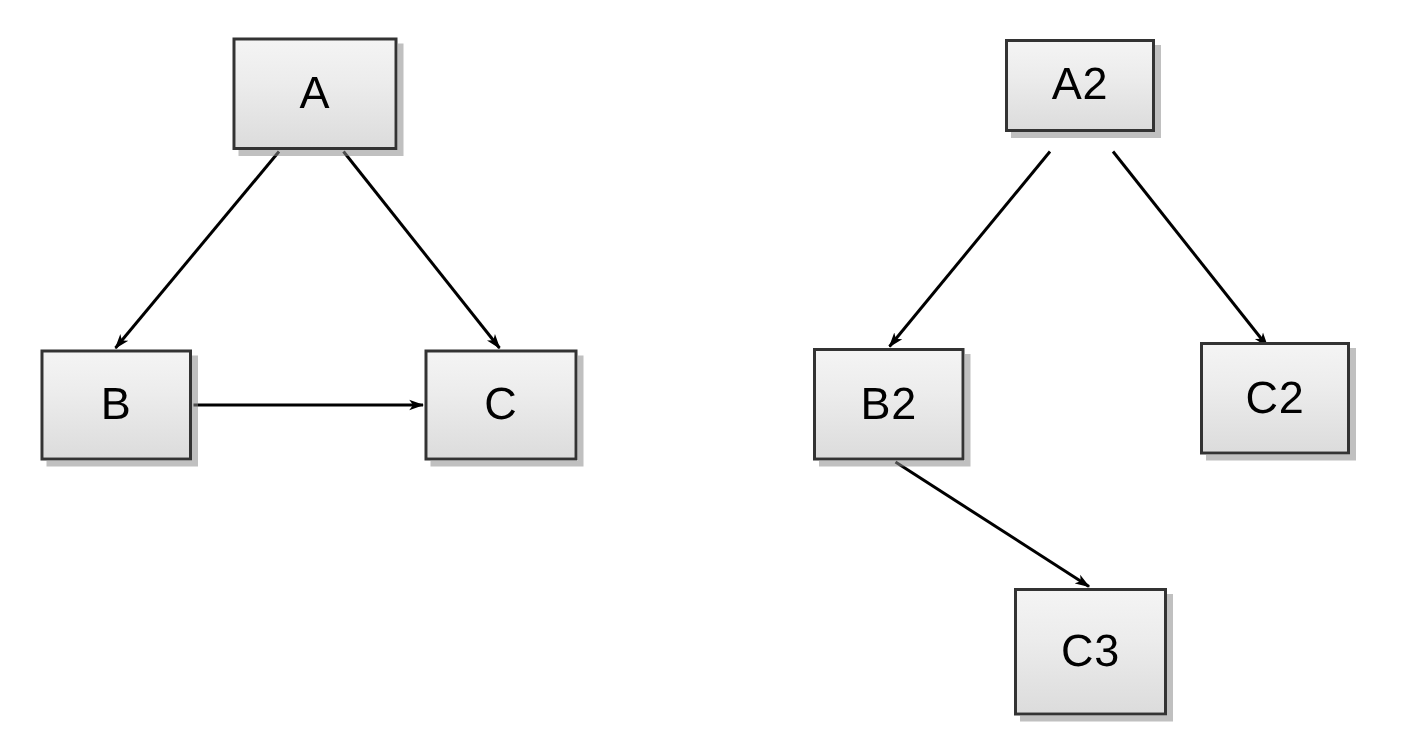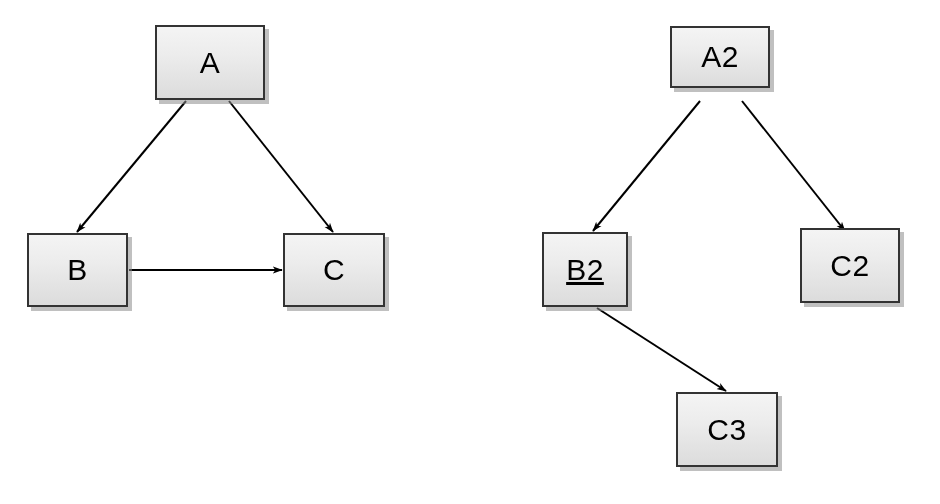--- a/index.html
+++ b/index.html
@@ -71,24 +71,24 @@
       </div>
       <div class="node" style="left: 27px; top: 233px; width: 101px; height: 74px;">
         <span class="node-label">B</span>
       </div>
       <div class="node" style="left: 283px; top: 233px; width: 102px; height: 74px;">
         <span class="node-label">C</span>
       </div>
       <div class="node" style="left: 670px; top: 26px; width: 100px; height: 62px;">
         <span class="node-label">A2</span>
       </div>
-      <div class="node" style="left: 542px; top: 232px; width: 86px; height: 75px; text-decoration: underline;">
+      <div class="node" style="left: 542px; top: 232px; width: 101px; height: 75px;">
         <span class="node-label">B2</span>
       </div>
       <div class="node" style="left: 800px; top: 228px; width: 100px; height: 75px;">
         <span class="node-label">C2</span>
       </div>
-      <div class="node" style="left: 676px; top: 392px; width: 102px; height: 75px;">
+      <div class="node" style="left: 676px; top: 392px; width: 102px; height: 85px;">
         <span class="node-label">C3</span>
       </div>
     </div>
 
 </div>
 
 </body></html>

